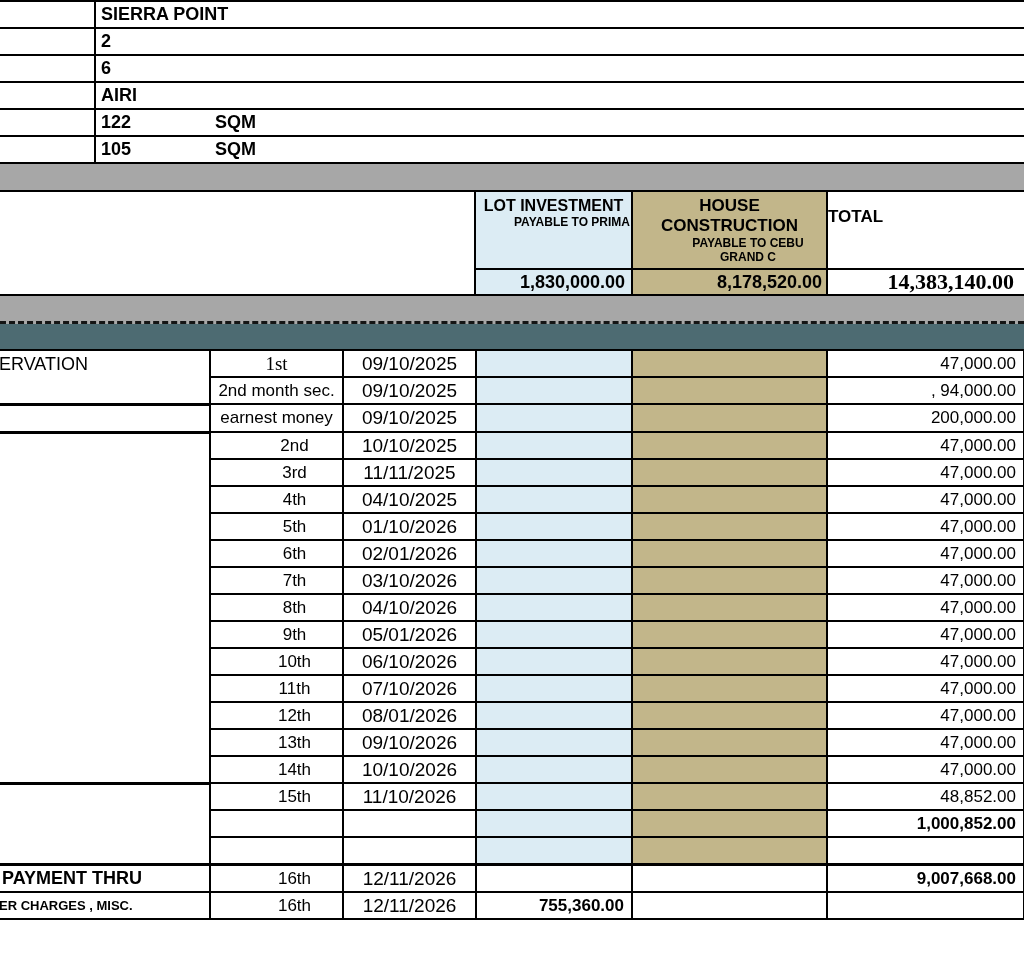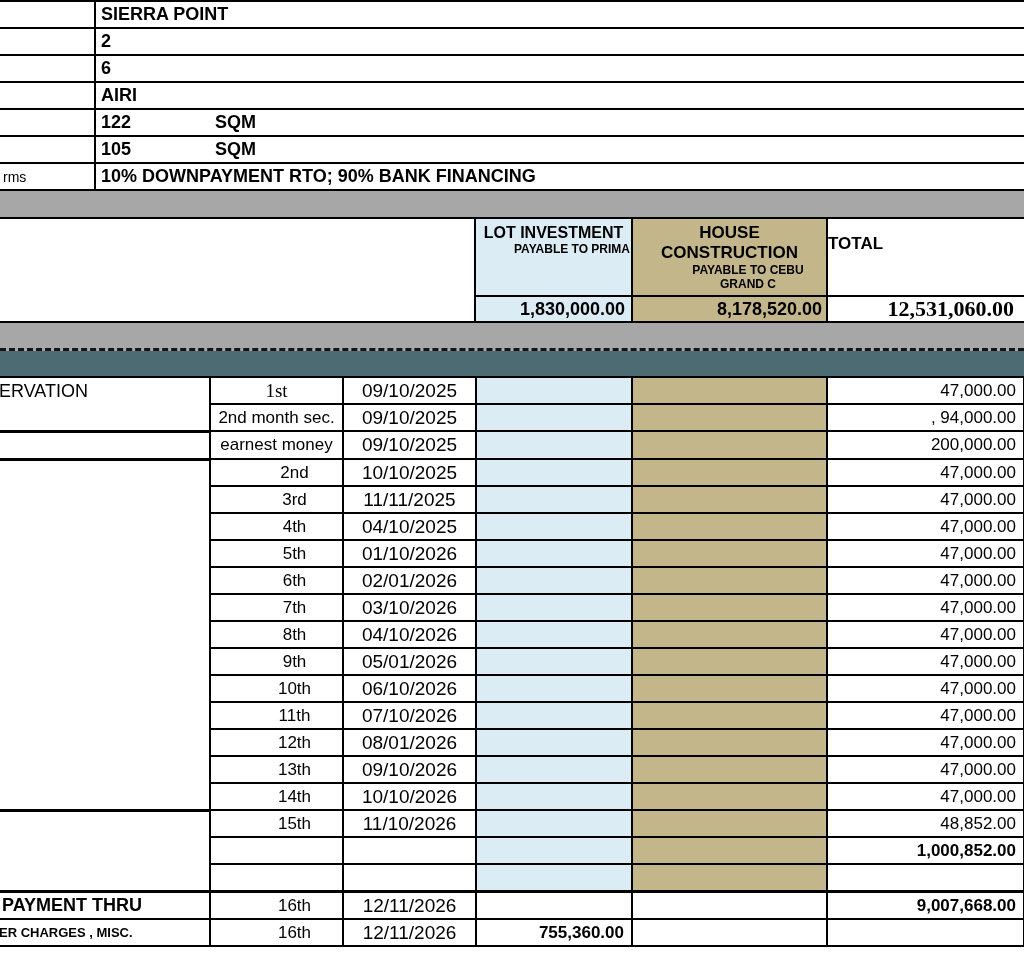--- a/index.html
+++ b/index.html
@@ -94,24 +94,20 @@
       <td class="top-value-cell">
         <span class="num">122</span><span>SQM</span>
       </td>
     </tr>
     <tr>
       <td class="top-label-cell"></td>
       <td class="top-value-cell">
         <span class="num">105</span><span>SQM</span>
       </td>
     </tr>
-    <tr>
-      <td class="top-label-cell">rms</td>
-      <td class="top-value-cell">10% DOWNPAYMENT RTO; 90% BANK FINANCING</td>
-    </tr>
   </tbody>
     </table>
 
   <div class="bar bar1"></div>
 
   <div class="summary">
     <div class="s-blank"></div>
     <div class="s-lot-head">
       <div class="s-title-sm">LOT INVESTMENT</div>
       <div class="s-sub">PAYABLE TO PRIMA</div>
@@ -119,21 +115,21 @@
     <div class="s-house-head">
       <div class="s-title">HOUSE CONSTRUCTION</div>
       <div class="s-sub">PAYABLE TO CEBU</div>
       <div class="s-sub">GRAND C</div>
     </div>
     <div class="s-total-head">
       <div class="s-title">TOTAL</div>
     </div>
     <div class="s-val s-lot-val">1,830,000.00</div>
     <div class="s-val s-house-val">8,178,520.00</div>
-    <div class="s-val s-total-val">12,531,060.00</div>
+    <div class="s-val s-total-val">14,383,140.00</div>
   </div>
 
   <div class="bar bar2"></div>
   <div class="teal-bar"></div>
 
   <table class="sched">
     <colgroup>
       <col style="width:210px">
         <col style="width:133px">
         <col style="width:133px">

